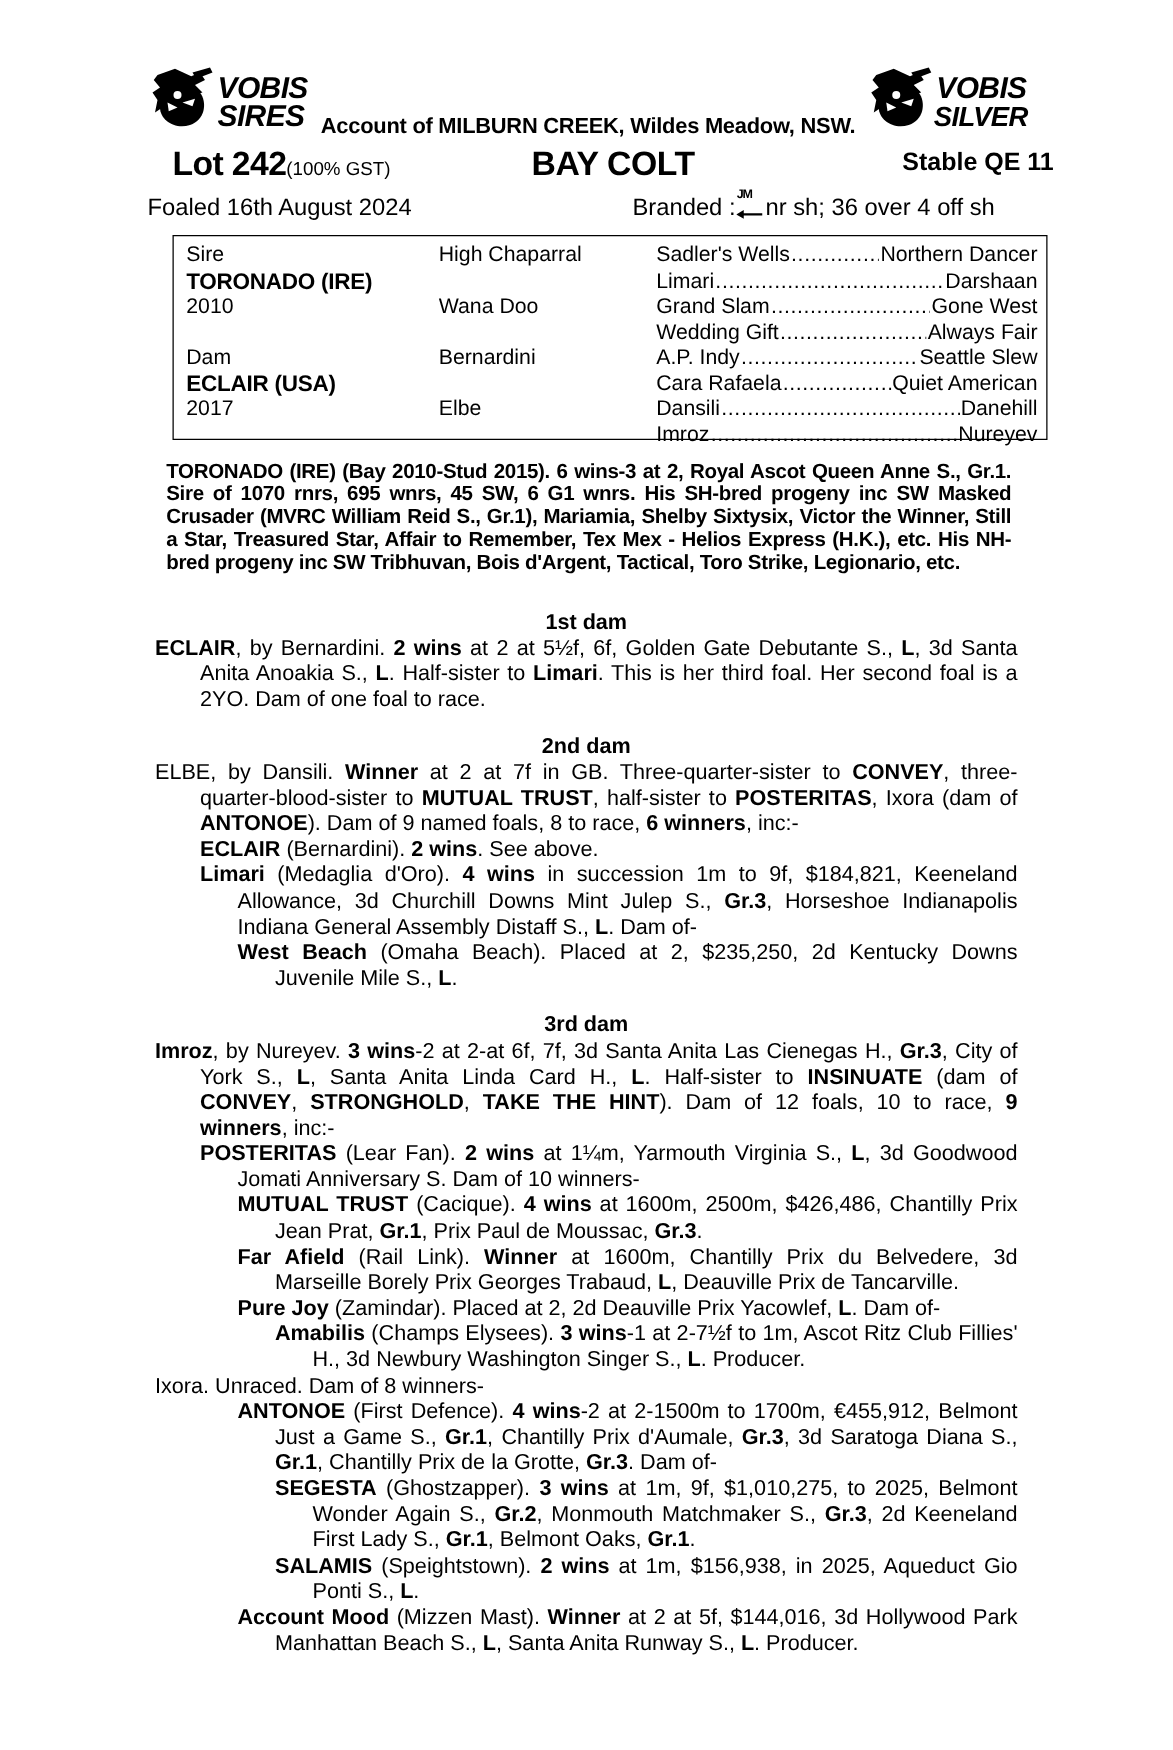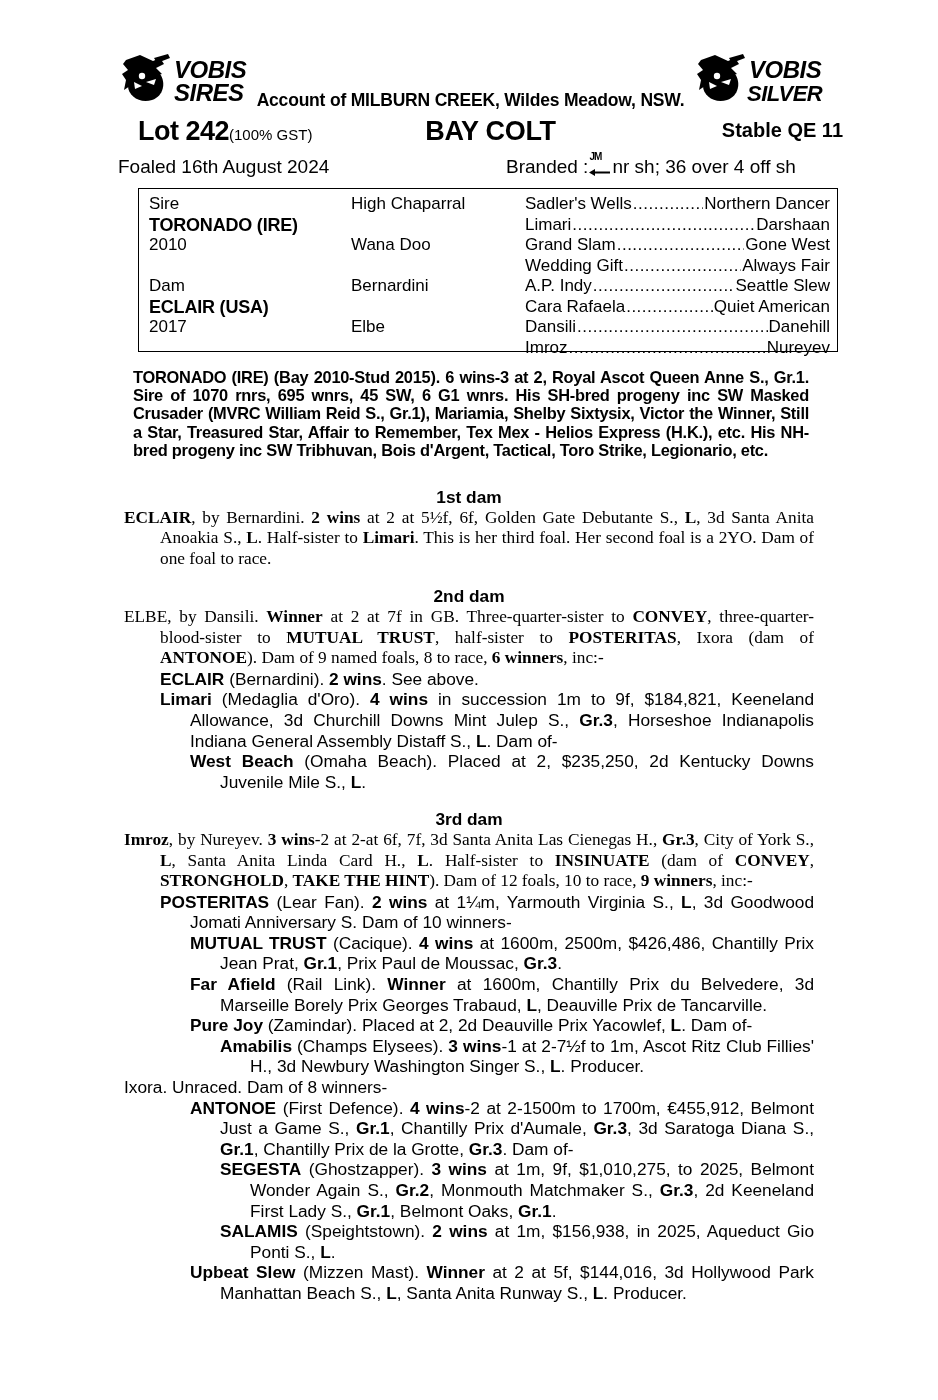--- a/index.html
+++ b/index.html
@@ -222,21 +222,21 @@
   p.entry {
     margin: 0;
     padding: 0;
     text-align: justify;
     text-justify: inter-word;
     text-indent: 0;
     font-size: 17.3px;
     line-height: 20.6px;
   }
   
-  p.lvl0 { padding-left: 36px; text-indent: -36px; font-family: Liberation Serif, serif; }
+  p.lvl0 { padding-left: 36px; text-indent: -36px; }
   p.lvl1 { padding-left: 66px; text-indent: -30px; }
   p.lvl2 { padding-left: 96px; text-indent: -30px; }
   p.lvl3 { padding-left: 126px; text-indent: -30px; }
   p.flat { padding-left: 0; text-indent: 0; }
 
   b, strong { font-weight: bold; }
 </style>
 </head>
 <body>
 
@@ -378,16 +378,16 @@
       <p class="entry lvl0"><b>Imroz</b>, by Nureyev. <b>3 wins</b>-2 at 2-at 6f, 7f, 3d Santa Anita Las Cienegas H., <b>Gr.3</b>, City of York S., <b>L</b>, Santa Anita Linda Card H., <b>L</b>. Half-sister to <b>INSINUATE</b> (dam of <b>CONVEY</b>, <b>STRONGHOLD</b>, <b>TAKE THE HINT</b>). Dam of 12 foals, 10 to race, <b>9 winners</b>, inc:-</p>
       <p class="entry lvl1"><b>POSTERITAS</b> (Lear Fan). <b>2 wins</b> at 1¼m, Yarmouth Virginia S., <b>L</b>, 3d Goodwood Jomati Anniversary S. Dam of 10 winners-</p>
       <p class="entry lvl2"><b>MUTUAL TRUST</b> (Cacique). <b>4 wins</b> at 1600m, 2500m, $426,486, Chantilly Prix Jean Prat, <b>Gr.1</b>, Prix Paul de Moussac, <b>Gr.3</b>.</p>
       <p class="entry lvl2"><b>Far Afield</b> (Rail Link). <b>Winner</b> at 1600m, Chantilly Prix du Belvedere, 3d Marseille Borely Prix Georges Trabaud, <b>L</b>, Deauville Prix de Tancarville.</p>
       <p class="entry lvl2"><b>Pure Joy</b> (Zamindar). Placed at 2, 2d Deauville Prix Yacowlef, <b>L</b>. Dam of-</p>
       <p class="entry lvl3"><b>Amabilis</b> (Champs Elysees). <b>3 wins</b>-1 at 2-7½f to 1m, Ascot Ritz Club Fillies' H., 3d Newbury Washington Singer S., <b>L</b>. Producer.</p>
       <p class="entry flat">Ixora. Unraced. Dam of 8 winners-</p>
       <p class="entry lvl2"><b>ANTONOE</b> (First Defence). <b>4 wins</b>-2 at 2-1500m to 1700m, €455,912, Belmont Just a Game S., <b>Gr.1</b>, Chantilly Prix d'Aumale, <b>Gr.3</b>, 3d Saratoga Diana S., <b>Gr.1</b>, Chantilly Prix de la Grotte, <b>Gr.3</b>. Dam of-</p>
       <p class="entry lvl3"><b>SEGESTA</b> (Ghostzapper). <b>3 wins</b> at 1m, 9f, $1,010,275, to 2025, Belmont Wonder Again S., <b>Gr.2</b>, Monmouth Matchmaker S., <b>Gr.3</b>, 2d Keeneland First Lady S., <b>Gr.1</b>, Belmont Oaks, <b>Gr.1</b>.</p>
       <p class="entry lvl3"><b>SALAMIS</b> (Speightstown). <b>2 wins</b> at 1m, $156,938, in 2025, Aqueduct Gio Ponti S., <b>L</b>.</p>
-      <p class="entry lvl2"><b>Upbeat Slew</b> (Mizzen Mast). <b>Winner</b> at 2 at 5f, $144,016, 3d Hollywood Park Manhattan Beach S., <b>L</b>, Santa Anita Runway S., <b>L</b>. Producer.</p>
+      <p class="entry lvl2"><b>Account Mood</b> (Mizzen Mast). <b>Winner</b> at 2 at 5f, $144,016, 3d Hollywood Park Manhattan Beach S., <b>L</b>, Santa Anita Runway S., <b>L</b>. Producer.</p>
     </div>
 
 </div>
 
 </body></html>

